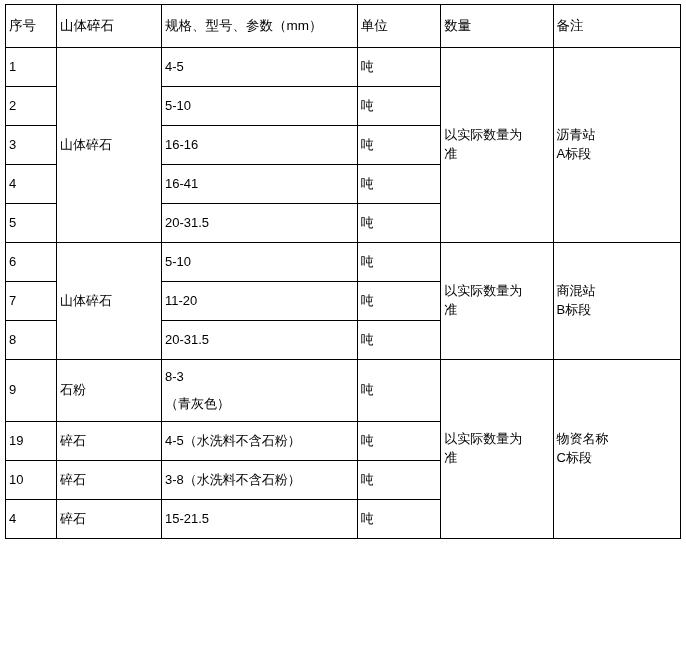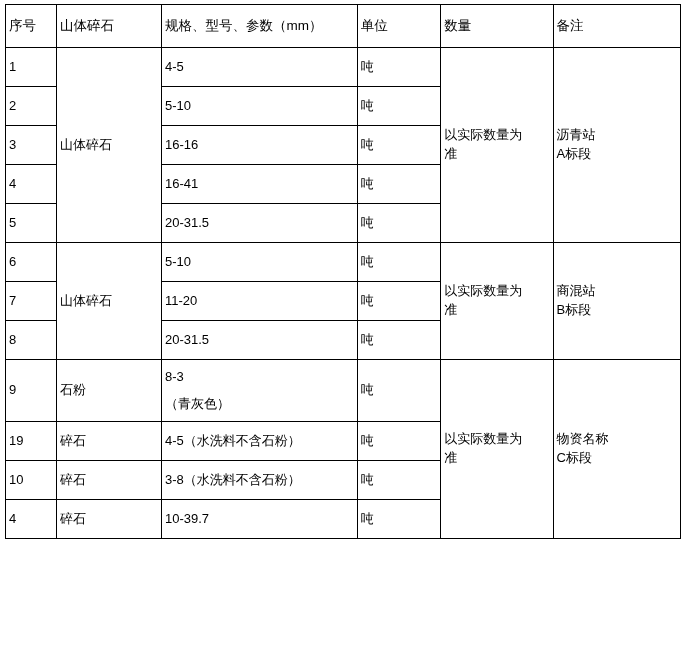--- a/index.html
+++ b/index.html
@@ -170,19 +170,19 @@
       </tr>
       <tr class="row-h-std">
         <td class="r-no">10</td>
         <td class="r-name">碎石</td>
         <td class="r-spec">3-8（水洗料不含石粉）</td>
         <td class="r-unit">吨</td>
       </tr>
       <tr class="row-h-std">
         <td class="r-no">4</td>
         <td class="r-name">碎石</td>
-        <td class="r-spec">10-39.7</td>
+        <td class="r-spec">15-21.5</td>
         <td class="r-unit">吨</td>
       </tr>
 
     </tbody>
   </table>
 </div>
 
 </body></html>

